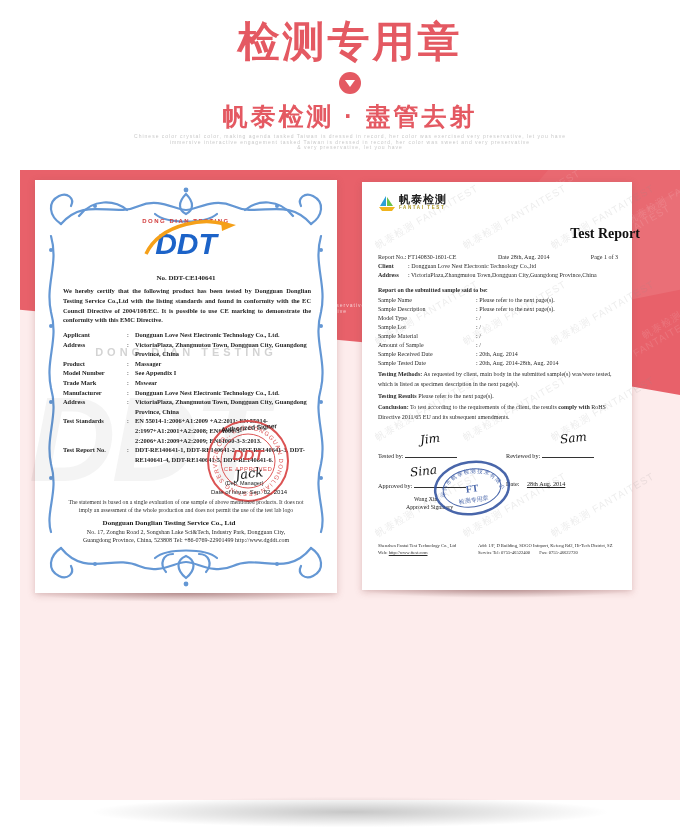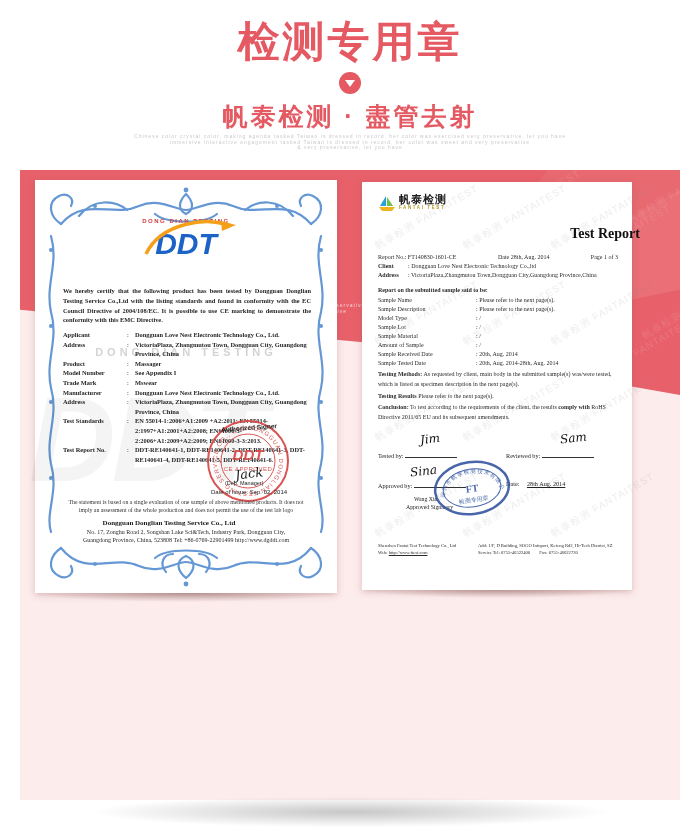--- a/index.html
+++ b/index.html
@@ -211,20 +211,21 @@
   <div class="abs wm-ddt-text">DONG DIAN TESTING</div>
   <div class="abs wm-ddt-big">DDT</div>
 
   <svg class="abs ddt-logo" width="140" height="46">
     <text x="70" y="9" font-size="6" fill="#d23c3c" text-anchor="middle" letter-spacing="1.5" font-weight="bold">DONG DIAN TESTING</text>
     <text x="70" y="40" font-size="30" fill="#1c63c8" text-anchor="middle" font-weight="bold" font-style="italic">DDT</text>
     <path d="M30,40 C45,8 95,2 112,12" stroke="#f5a019" stroke-width="3.5" fill="none"></path>
     <path d="M106,17 l14,-6 l-15,-4 z" fill="#f5a019"></path>
   </svg>
 
+  <div class="abs cert-no">No. DDT-CE140641</div>
   <div class="abs cert-intro">We hereby certify that the following product has been tested by Dongguan Donglian Testing Service Co.,Ltd with the listing standards and found in conformity with the EC Council Directive of 2004/108/EC. It is possible to use CE marking to demonstrate the conformity with this EMC Directive.</div>
 
   <div class="abs fields">
     <div class="frow">
         <span class="flabel">Applicant</span>
         <span>:</span>
         <span class="fvalue">Dongguan Love Nest Electronic Technology Co., Ltd.</span>
       </div>
     <div class="frow">
         <span class="flabel">Address</span>

